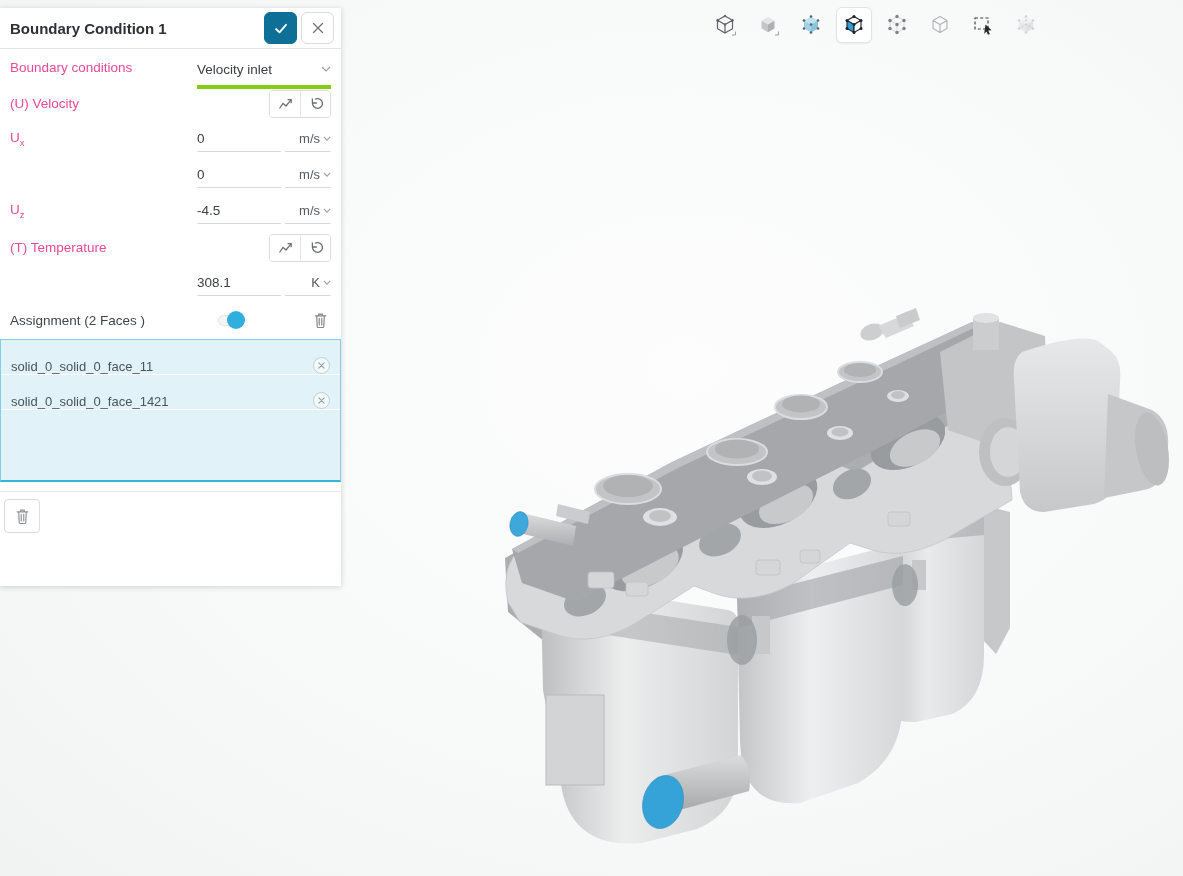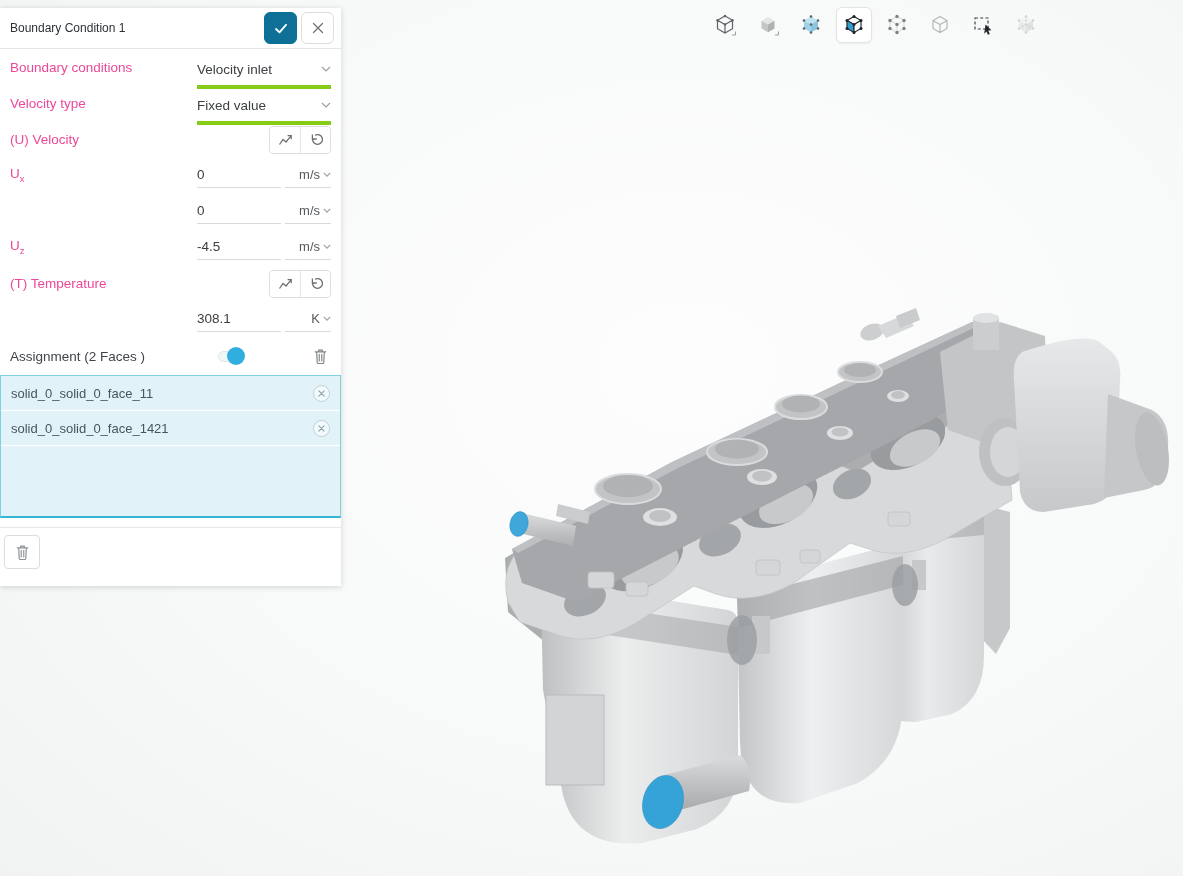--- a/index.html
+++ b/index.html
@@ -18,21 +18,21 @@
   .tool-btn { width:36px; height:36px; border:1px solid transparent; border-radius:6px;
     background:transparent; display:flex; align-items:center; justify-content:center; cursor:pointer; }
   .tool-btn.active { background:#ffffff; border-color:#e2e3e4; box-shadow:0 1px 2px rgba(0,0,0,.06); }
   .tool-btn.disabled { opacity:.55; }
 
   
   .panel { position:absolute; left:0; top:8px; width:341px; height:578px; background:#ffffff;
     box-shadow:0 1px 6px rgba(0,0,0,.16); color:#3c4043; }
   .panel-header { height:41px; border-bottom:1px solid #e4e4e4; display:flex; align-items:center;
     padding:0 7px 0 10px; }
-  .panel-title { font-size:12px; font-weight:400; color:#2d3136; flex:1 1 auto; }
+  .panel-title { font-size:15px; font-weight:700; color:#2d3136; flex:1 1 auto; }
   .hdr-btn { width:33px; height:32px; border-radius:6px; display:flex; align-items:center;
     justify-content:center; cursor:pointer; }
   .hdr-confirm { background:#0e7097; border:1px solid #0e7097; margin-right:4px; }
   .hdr-close { background:#ffffff; border:1px solid #dddddd; }
 
   .panel-body { position:relative; }
   .row { height:36px; display:flex; align-items:center; padding:0 10px; position:relative; }
   .row-label { font-size:13.5px; color:#ec4899; flex:1 1 auto; }
   .row-label sub { font-size:9.5px; }
   .ctl { position:absolute; left:197px; right:10px; top:4px; bottom:4px; }
@@ -56,21 +56,21 @@
   .toggle { position:relative; width:27px; height:18px; margin-right:48px; cursor:pointer; }
   .toggle .track { position:absolute; left:0; top:3.5px; width:24px; height:11px; border-radius:6px;
     background:#f3f6f7; border:1px solid #e2e5e7; }
   .toggle .knob { position:absolute; right:0; top:0; width:18px; height:18px; border-radius:50%;
     background:#30aedd; }
   .assign-trash { width:22px; height:22px; display:flex; align-items:center; justify-content:center;
     cursor:pointer; }
 
   .faces-box { height:143px; background:#e1f3f9; border:1px solid #7fd0e4;
     border-bottom:2px solid #35b4d4; overflow:hidden; }
-  .face-item { height:35px; display:flex; align-items:center; padding:12px 10px;
+  .face-item { height:35px; display:flex; align-items:flex-end; padding:0 10px;
     border-bottom:1px solid rgba(255,255,255,.95); cursor:default; }
   .face-name { flex:1 1 auto; font-size:13px; color:#49545c; }
   .face-remove { width:17px; height:17px; border-radius:50%; border:1px solid #c3ced4;
     background:rgba(255,255,255,.55); display:flex; align-items:center; justify-content:center;
     cursor:pointer; }
 
   .panel-footer { border-top:1px solid #e8e8e8; margin-top:9px; padding:7px 0 0 4px; height:52px; }
   .footer-trash-btn { width:36px; height:34px; border:1px solid #dcdcdc; border-radius:4px;
     background:#fff; display:flex; align-items:center; justify-content:center; cursor:pointer; }
 </style>
@@ -329,29 +329,20 @@
       <div class="row">
         <div class="row-label">Boundary conditions</div>
         <div class="ctl dropdown">
           <span class="dd-value">Velocity inlet</span>
           <svg width="10" height="6" viewBox="0 0 10 6">
             <polyline points="1,1 5,5 9,1" fill="none" stroke="#9aa0a4" stroke-width="1.2"></polyline>
           </svg>
         </div>
       </div>
 
-      <div class="row">
-        <div class="row-label">Velocity type</div>
-        <div class="ctl dropdown">
-          <span class="dd-value">Fixed value</span>
-          <svg width="10" height="6" viewBox="0 0 10 6">
-            <polyline points="1,1 5,5 9,1" fill="none" stroke="#9aa0a4" stroke-width="1.2"></polyline>
-          </svg>
-        </div>
-      </div>
 
       <div class="row">
         <div class="row-label">(U) Velocity</div>
         <div class="btn-group">
           <div class="mini-btn">
             <svg width="15" height="14" viewBox="0 0 15 14">
               <polyline points="1.5,11.5 5,6.5 8,9 13,2.8" fill="none" stroke="#6b7075" stroke-width="1.3"></polyline>
               <polyline points="9.6,2.6 13.2,2.6 13.2,6.2" fill="none" stroke="#6b7075" stroke-width="1.3"></polyline>
             </svg>
           </div>

